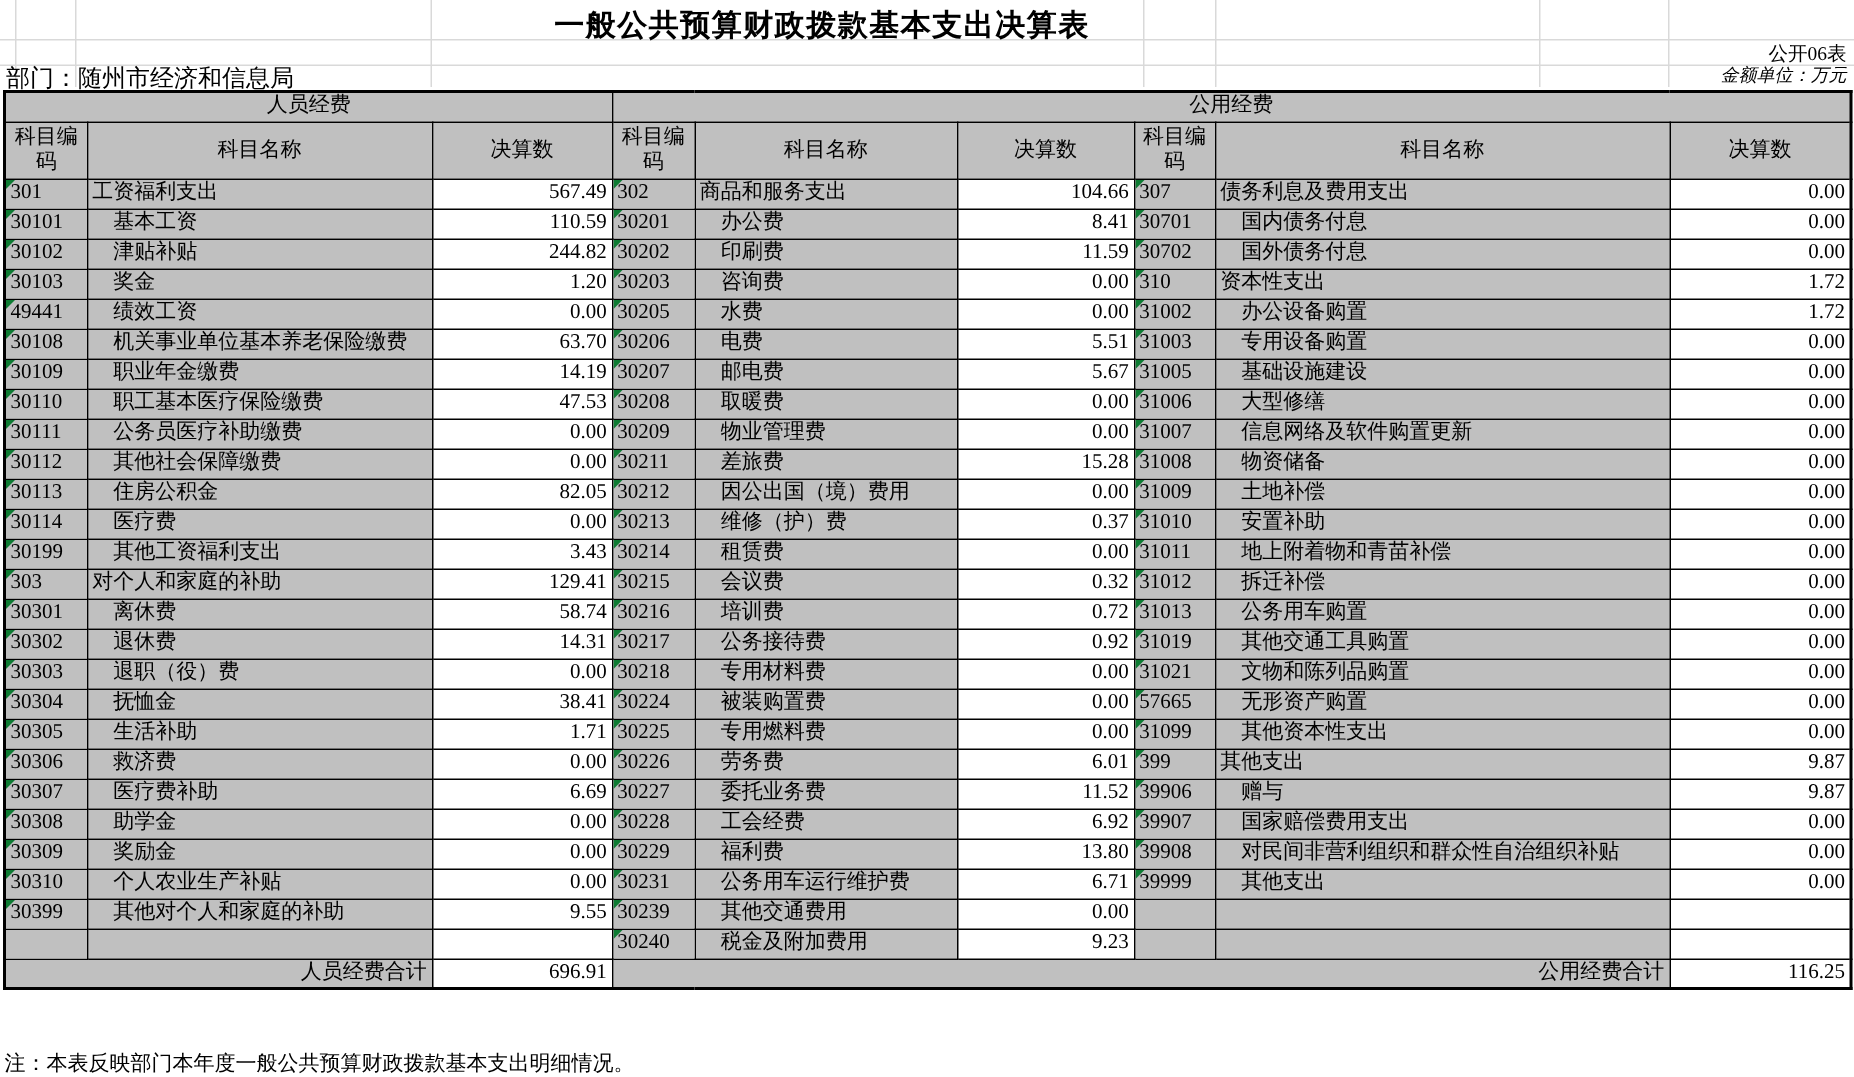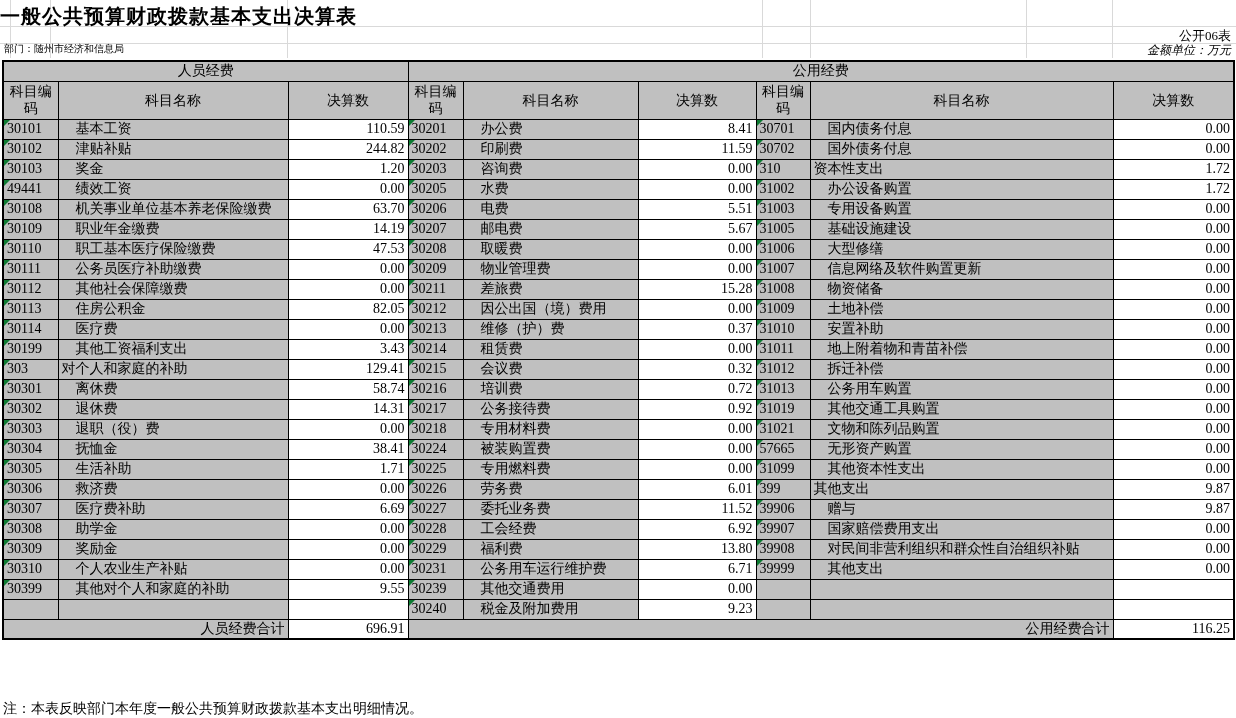--- a/index.html
+++ b/index.html
@@ -10,25 +10,25 @@
   }
   html,body{margin:0;padding:0;background:#fff;}
   .sheet{
     position:relative;width:1236px;height:718px;background:#fff;
     font-family:"Liberation Serif","DejaVu Serif",serif;color:#000;overflow:hidden;
   }
   
   .gl-h{position:absolute;left:0;width:1236px;height:1px;background:var(--grid);}
   .gl-v{position:absolute;top:0;height:58px;width:1px;background:var(--grid);}
   .title{
-    position:absolute;top:3px;left:0;width:1096px;text-align:left;
+    position:absolute;top:3px;left:0;width:1096px;text-align:center;
     font-size:20px;font-weight:bold;letter-spacing:1px;
   }
   .doc-code{position:absolute;top:27px;right:5px;font-size:13px;}
-  .dept{position:absolute;top:42px;left:4px;font-size:10px;}
+  .dept{position:absolute;top:42px;left:4px;font-size:16px;}
   .unit{position:absolute;top:42px;right:5px;font-size:12px;font-style:italic;}
   table.budget{
     position:absolute;left:2px;top:60px;border-collapse:collapse;table-layout:fixed;
     border:2px solid var(--border);
   }
   table.budget td{
     border:1px solid var(--border);box-sizing:border-box;height:20px;
     padding:0 3px;font-size:14px;line-height:18px;white-space:nowrap;overflow:hidden;
   }
   td.gray{background:var(--gray);}
@@ -90,20 +90,31 @@
         <td class="gray">科目编码</td>
         <td class="gray">科目名称</td>
         <td class="gray">决算数</td>
         <td class="gray">科目编码</td>
         <td class="gray">科目名称</td>
         <td class="gray">决算数</td>
       </tr>
     </tbody>
     <tbody>
         <tr>
+          <td class="gray code flag">301</td>
+          <td class="gray name">工资福利支出</td>
+          <td class="val">567.49</td>
+          <td class="gray code flag">302</td>
+          <td class="gray name">商品和服务支出</td>
+          <td class="val">104.66</td>
+          <td class="gray code flag">307</td>
+          <td class="gray name">债务利息及费用支出</td>
+          <td class="val">0.00</td>
+        </tr>
+        <tr>
           <td class="gray code flag">30101</td>
           <td class="gray name indent">基本工资</td>
           <td class="val">110.59</td>
           <td class="gray code flag">30201</td>
           <td class="gray name indent">办公费</td>
           <td class="val">8.41</td>
           <td class="gray code flag">30701</td>
           <td class="gray name indent">国内债务付息</td>
           <td class="val">0.00</td>
         </tr>

